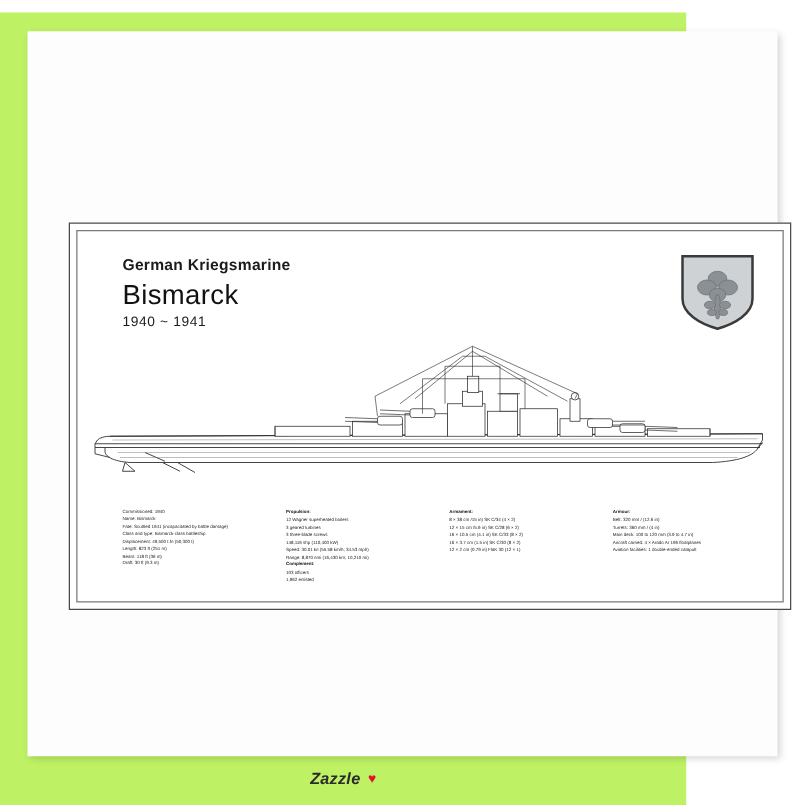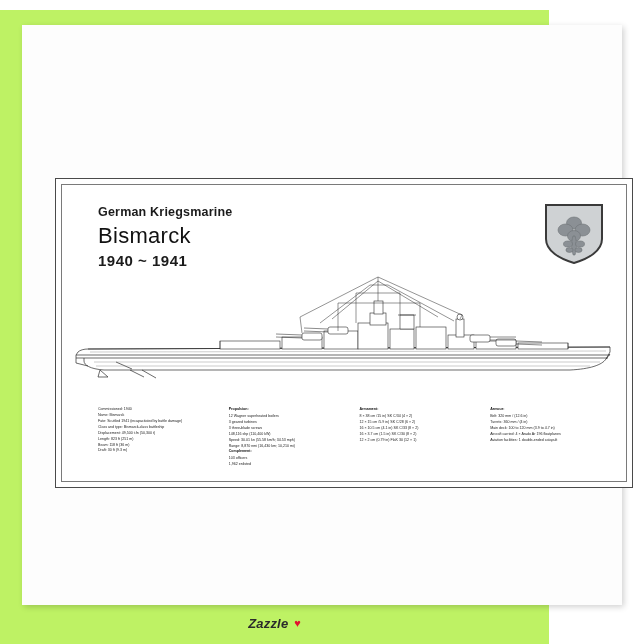--- a/index.html
+++ b/index.html
@@ -52,22 +52,22 @@
     white-space:nowrap;
   }
   .shipname{
     font-size:22px;
     font-weight:normal;
     color:#111;
     margin-top:4px;
     letter-spacing:0.3px;
   }
   .years{
-    font-size:15px;
-    font-weight:bold;
+    font-size:11px;
+    font-weight:normal;
     color:#1b1b1b;
     margin-top:3px;
     letter-spacing:0.5px;
   }
 
   
   .crest{
     position:absolute;
     right:28px;top:24px;
     width:60px;height:62px;

